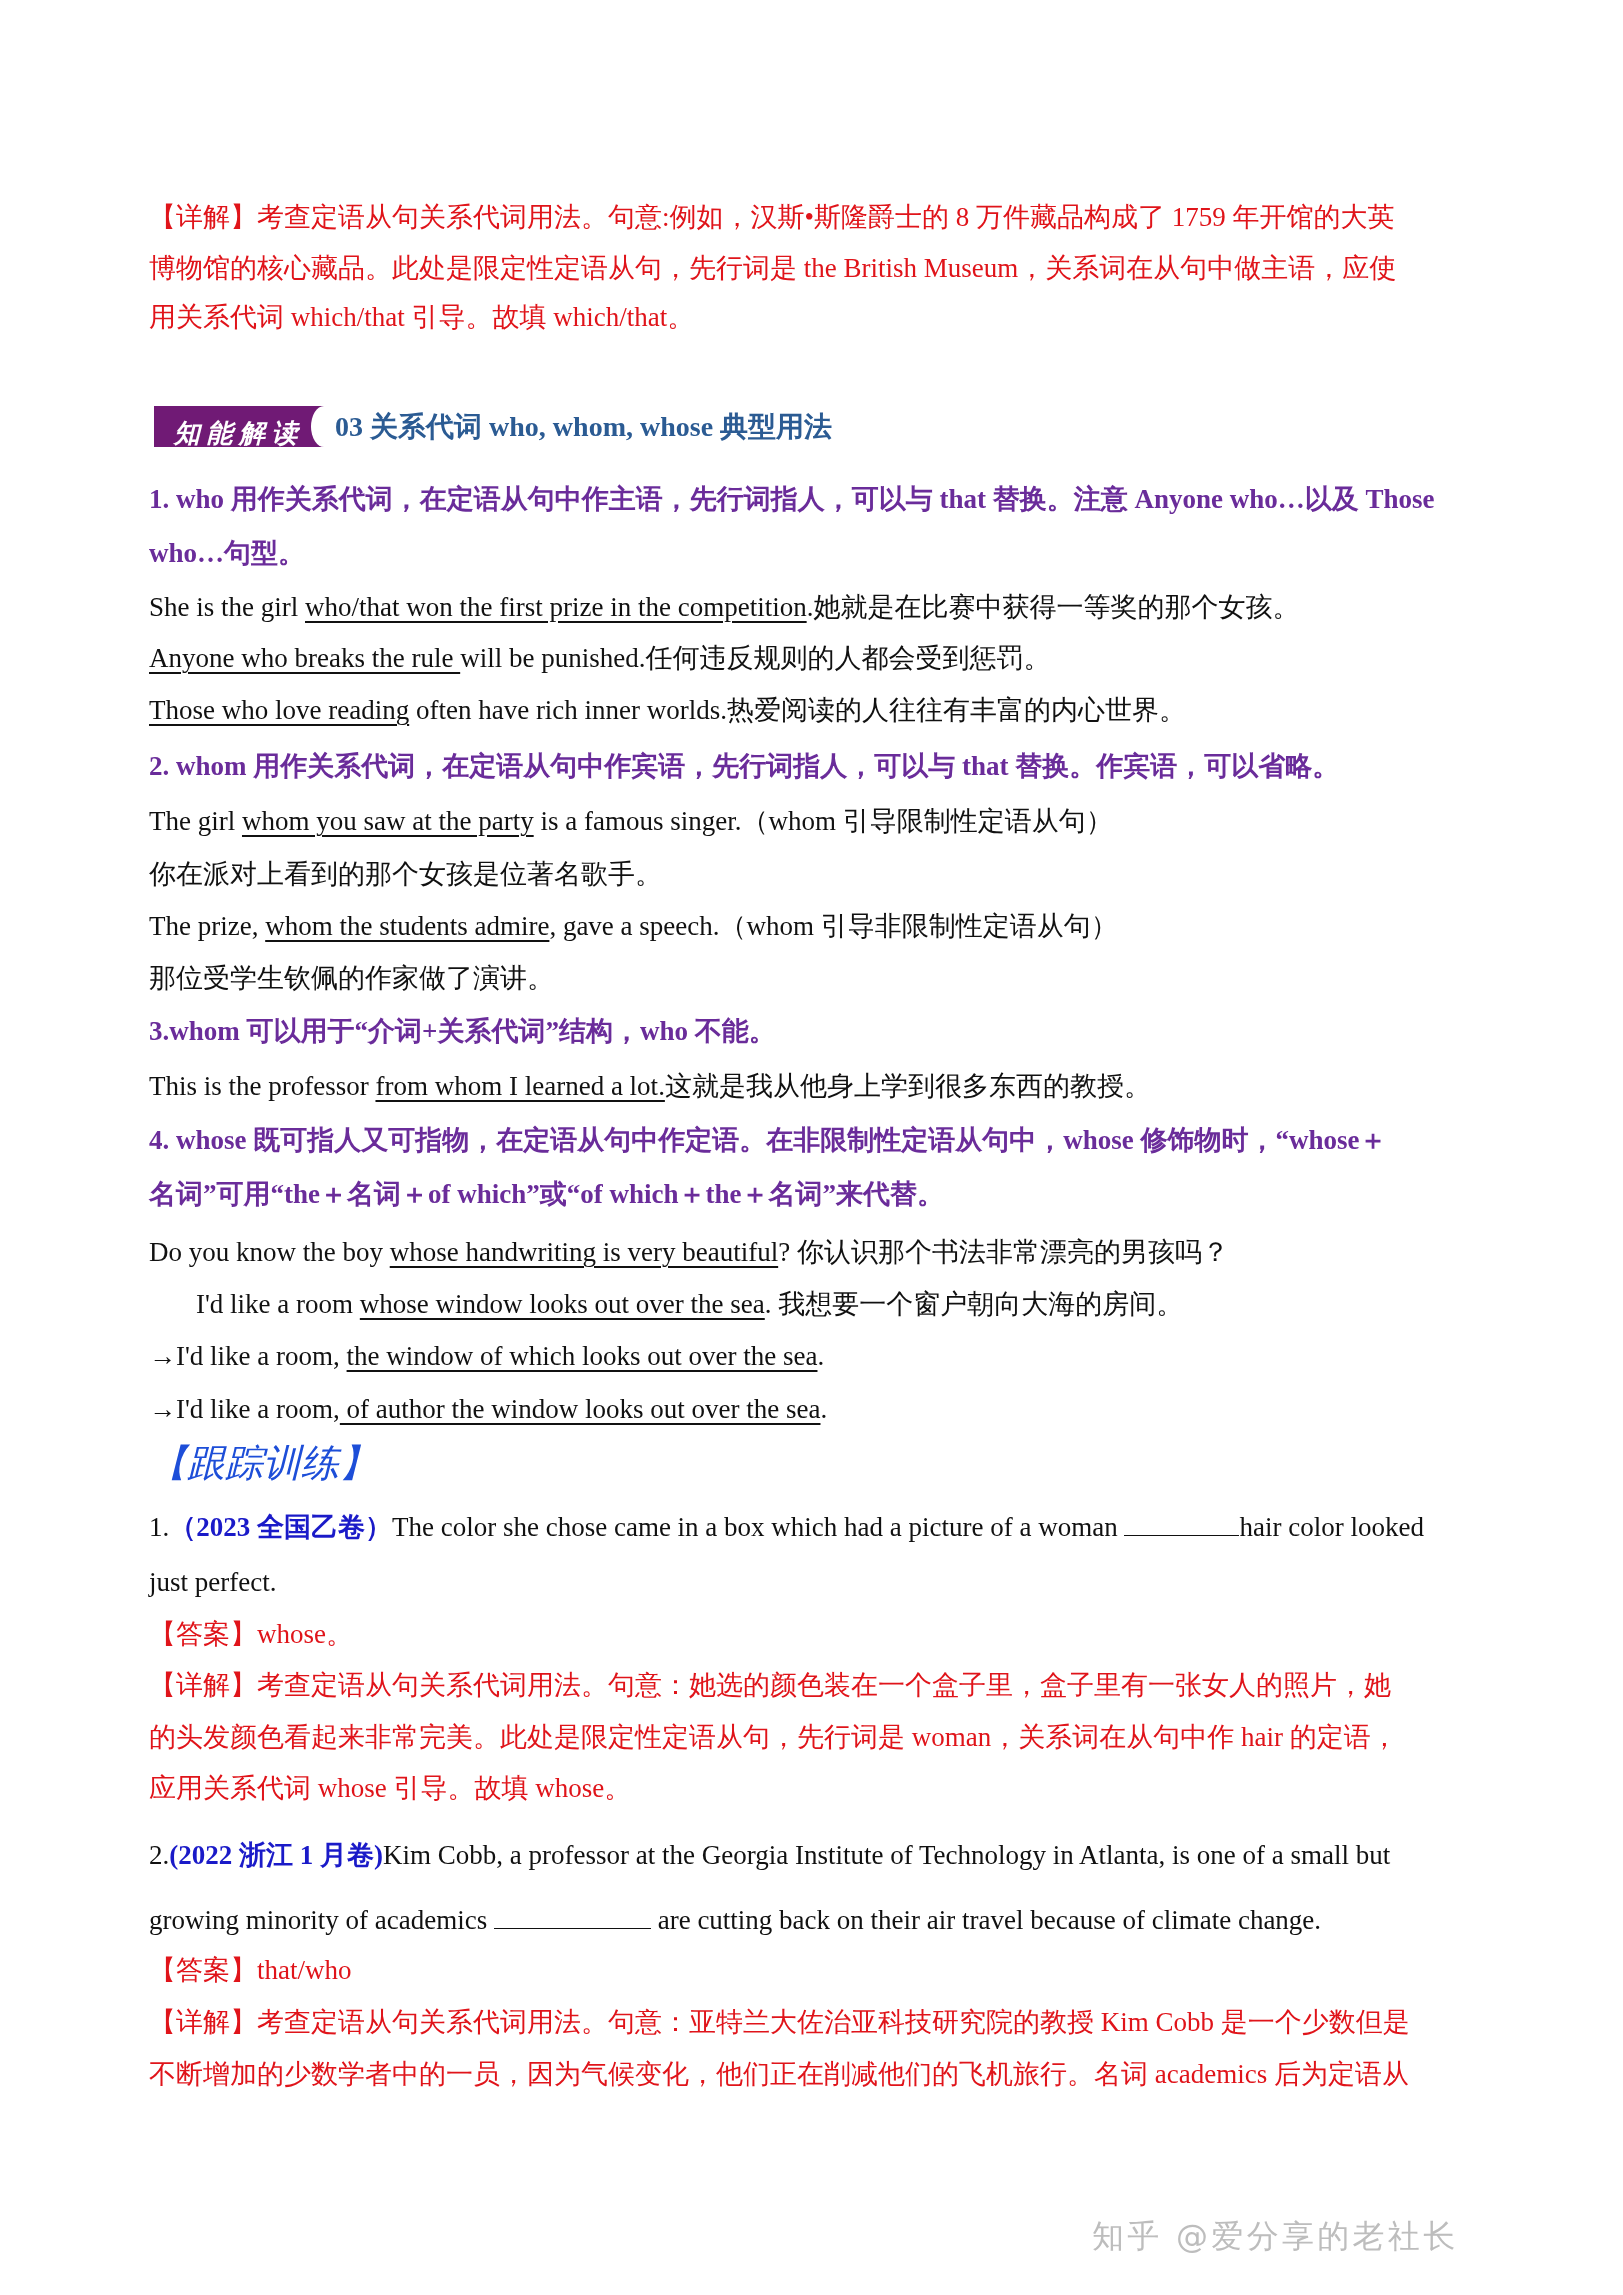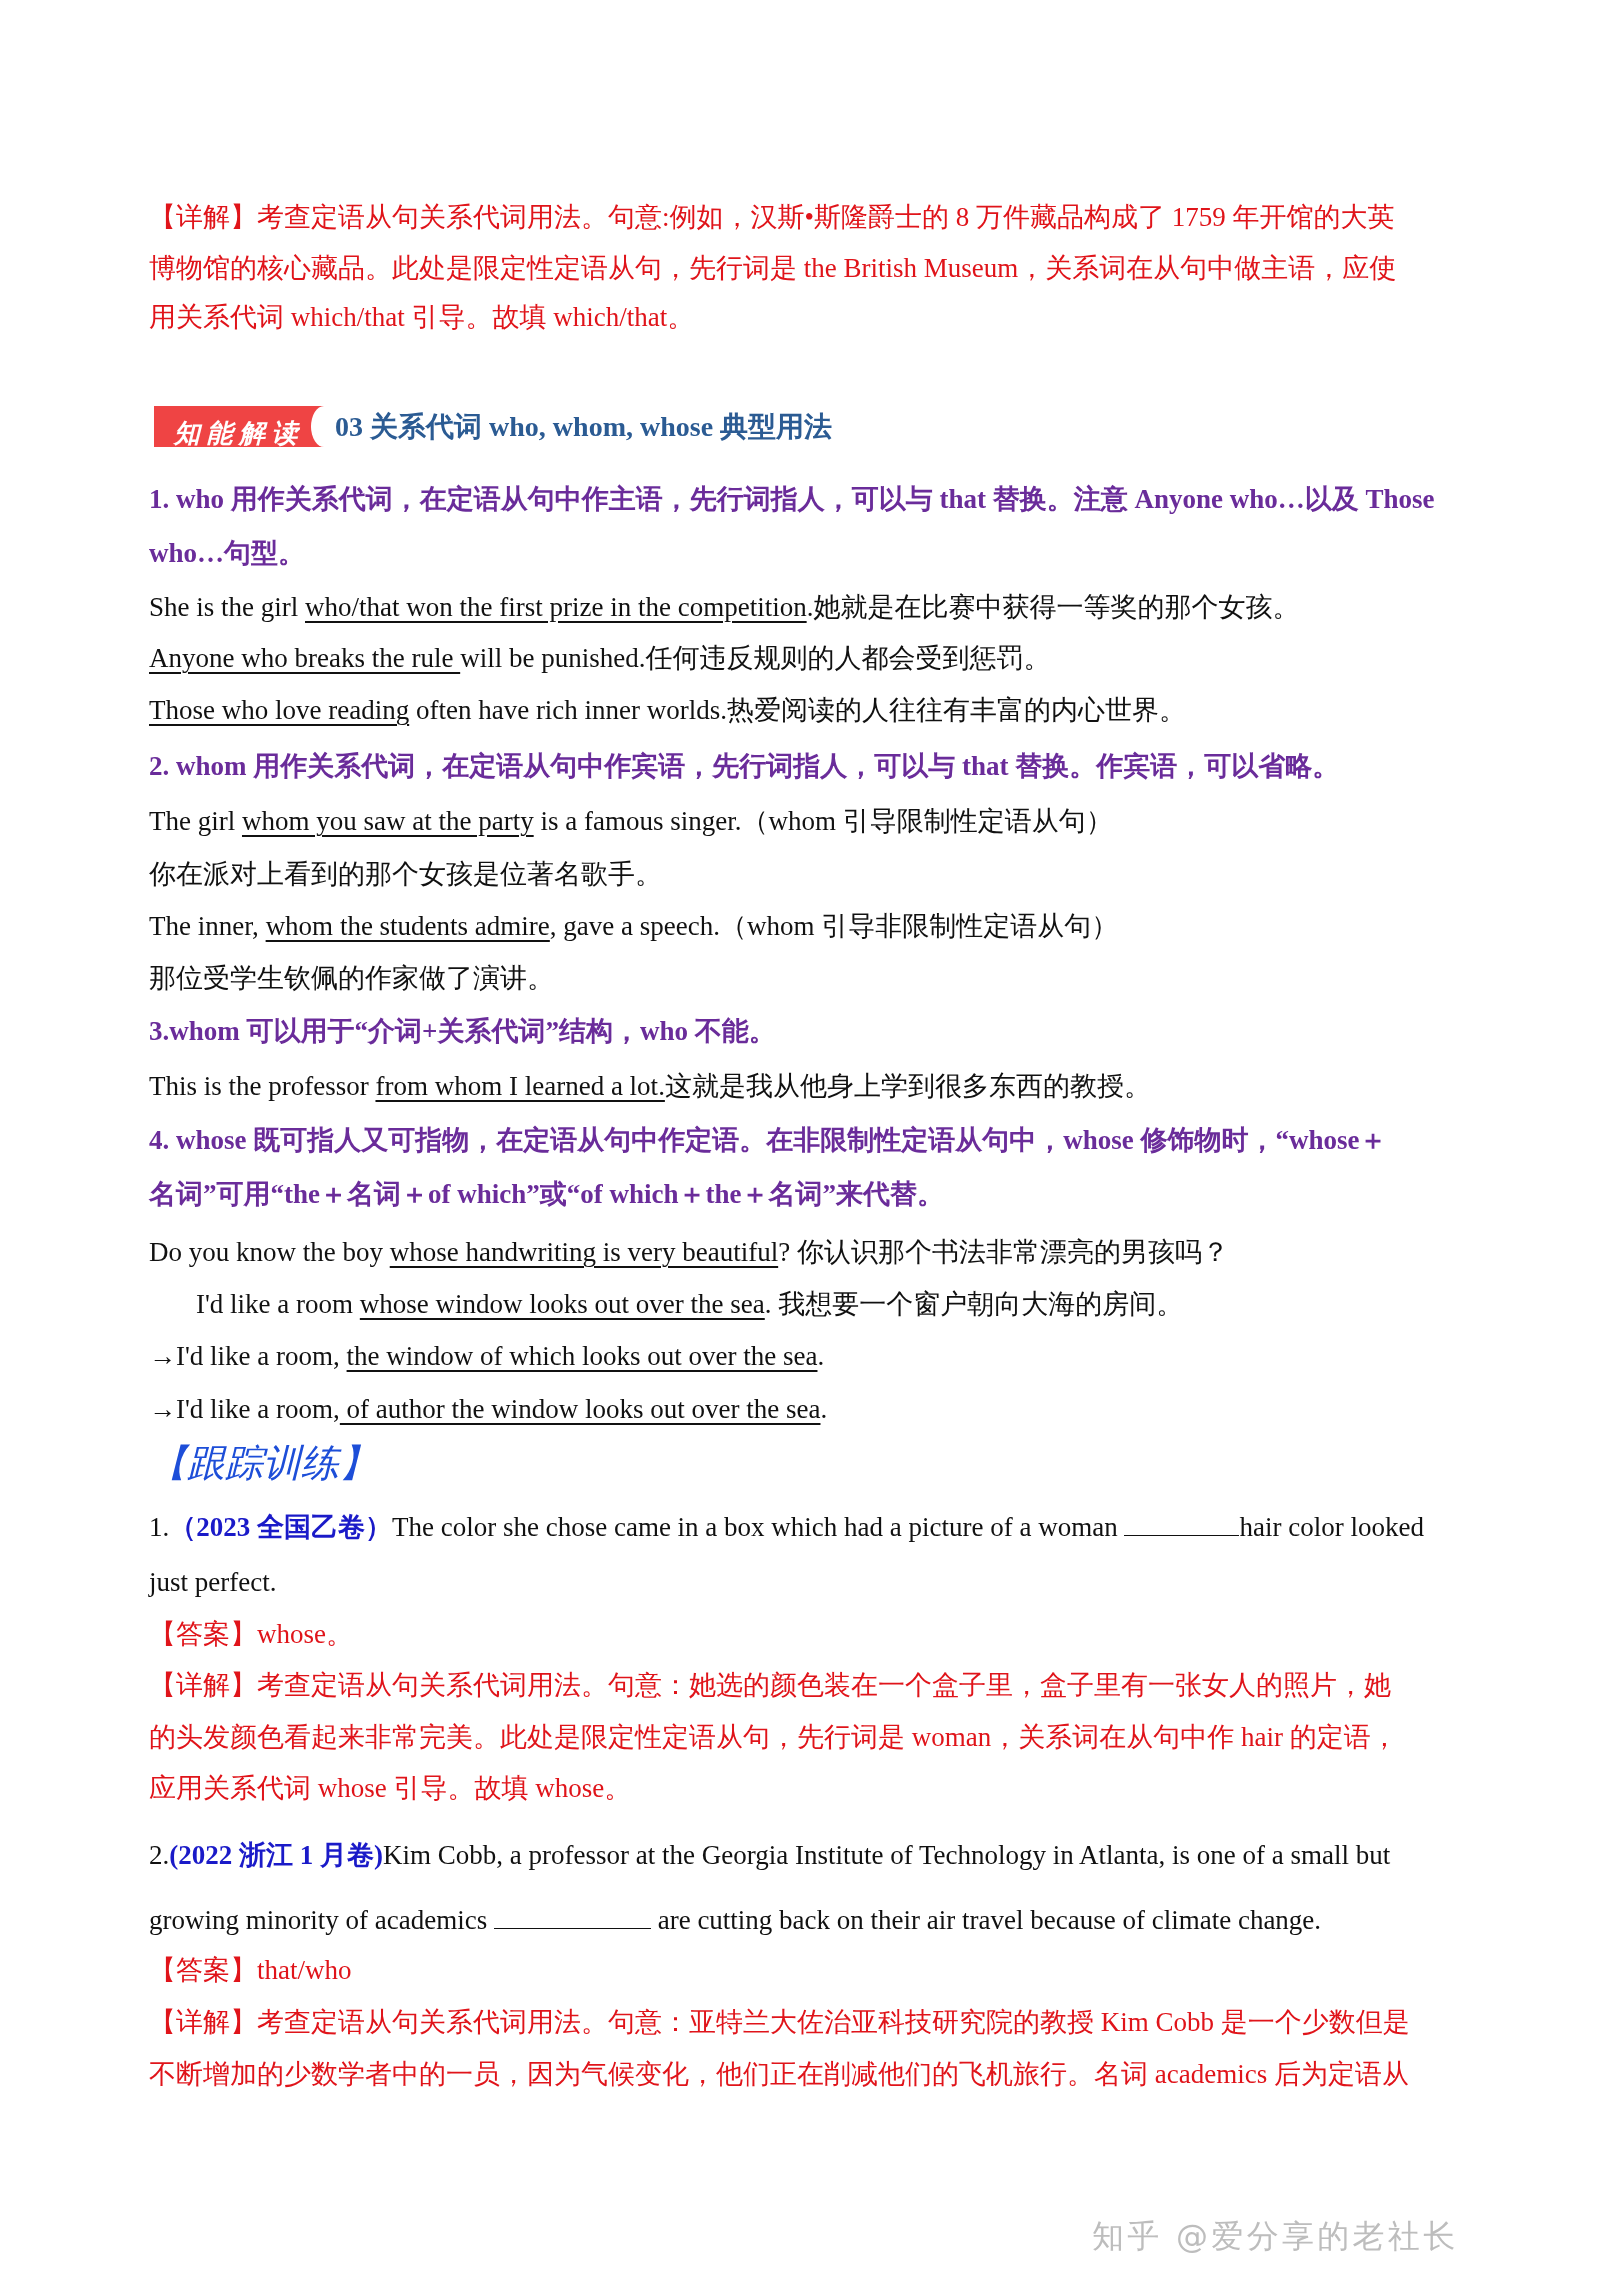--- a/index.html
+++ b/index.html
@@ -8,21 +8,21 @@
   .page { position: absolute; left: 149px; top: 0; width: 1338px; }
   .line { position: absolute; left: 0; white-space: nowrap; font-size: 27px; line-height: 36px; }
   .red { color: #e0141a; }
   .purple { color: #6a2c9a; font-weight: bold; }
   .black { color: #111; }
   .blue { color: #1a1ac8; font-weight: bold; }
   .u { text-decoration: underline; text-decoration-thickness: 1.6px; text-underline-offset: 4.9px; }
   .blank { display: inline-block; border-bottom: 1.6px solid #111; height: 24.5px; vertical-align: baseline; }
 
   .heading { position: absolute; top: 406px; left: 4.9px; display: flex; align-items: center; }
-  .badge { position: relative; width: 170px; height: 55px; background: #ef4444; color: #fff;
+  .badge { position: relative; width: 170px; height: 55px; background: #701a75; color: #fff;
            font-family: "DejaVu Serif", serif; font-size: 26px; font-style: italic; font-weight: bold;
            display: flex; align-items: center; justify-content: center; letter-spacing: 6.5px;
            box-shadow: 1.6px 2.5px 2.5px #9aa8c4; }
   .badge::after { content: ""; position: absolute; right: -13px; top: 0; width: 26px; height: 41px;
            background: #fff; border-radius: 50% 0 0 50%; }
   .badge-wrap { position: relative; width: 173px; height: 41px; overflow: hidden; }
   .heading-title { margin-left: 8.2px; font-size: 28px; font-weight: bold; color: #2b5b93;
            font-family: "Liberation Serif", serif; letter-spacing: 0px; }
 
   .track { color: #1d4ed8; font-size: 38px; font-style: italic; }
@@ -60,21 +60,21 @@
     <span></span><span class="u">Those who love reading</span><span> often have rich inner worlds.热爱阅读的人往往有丰富的内心世界。</span>
   </div>
 
   <div class="line purple" style="top:748px;">2. whom 用作关系代词，在定语从句中作宾语，先行词指人，可以与 that 替换。作宾语，可以省略。</div>
 
   <div class="line black" style="top:803px;">
     <span>The girl </span><span class="u">whom you saw at the party</span><span> is a famous singer.（whom 引导限制性定语从句）</span>
   </div>
   <div class="line black" style="top:856px;">你在派对上看到的那个女孩是位著名歌手。</div>
   <div class="line black" style="top:908px;">
-    <span>The inner, </span><span class="u">whom the students admire</span><span>, gave a speech.（whom 引导非限制性定语从句）</span>
+    <span>The prize, </span><span class="u">whom the students admire</span><span>, gave a speech.（whom 引导非限制性定语从句）</span>
   </div>
   <div class="line black" style="top:960px;">那位受学生钦佩的作家做了演讲。</div>
 
   <div class="line purple" style="top:1013px;">3.whom 可以用于“介词+关系代词”结构，who 不能。</div>
 
   <div class="line black" style="top:1068px;">
     <span>This is the professor </span><span class="u">from whom I learned a lot.</span><span>这就是我从他身上学到很多东西的教授。</span>
   </div>
 
   <div class="line purple" style="top:1122px;">4. whose 既可指人又可指物，在定语从句中作定语。在非限制性定语从句中，whose 修饰物时，“whose＋</div>

